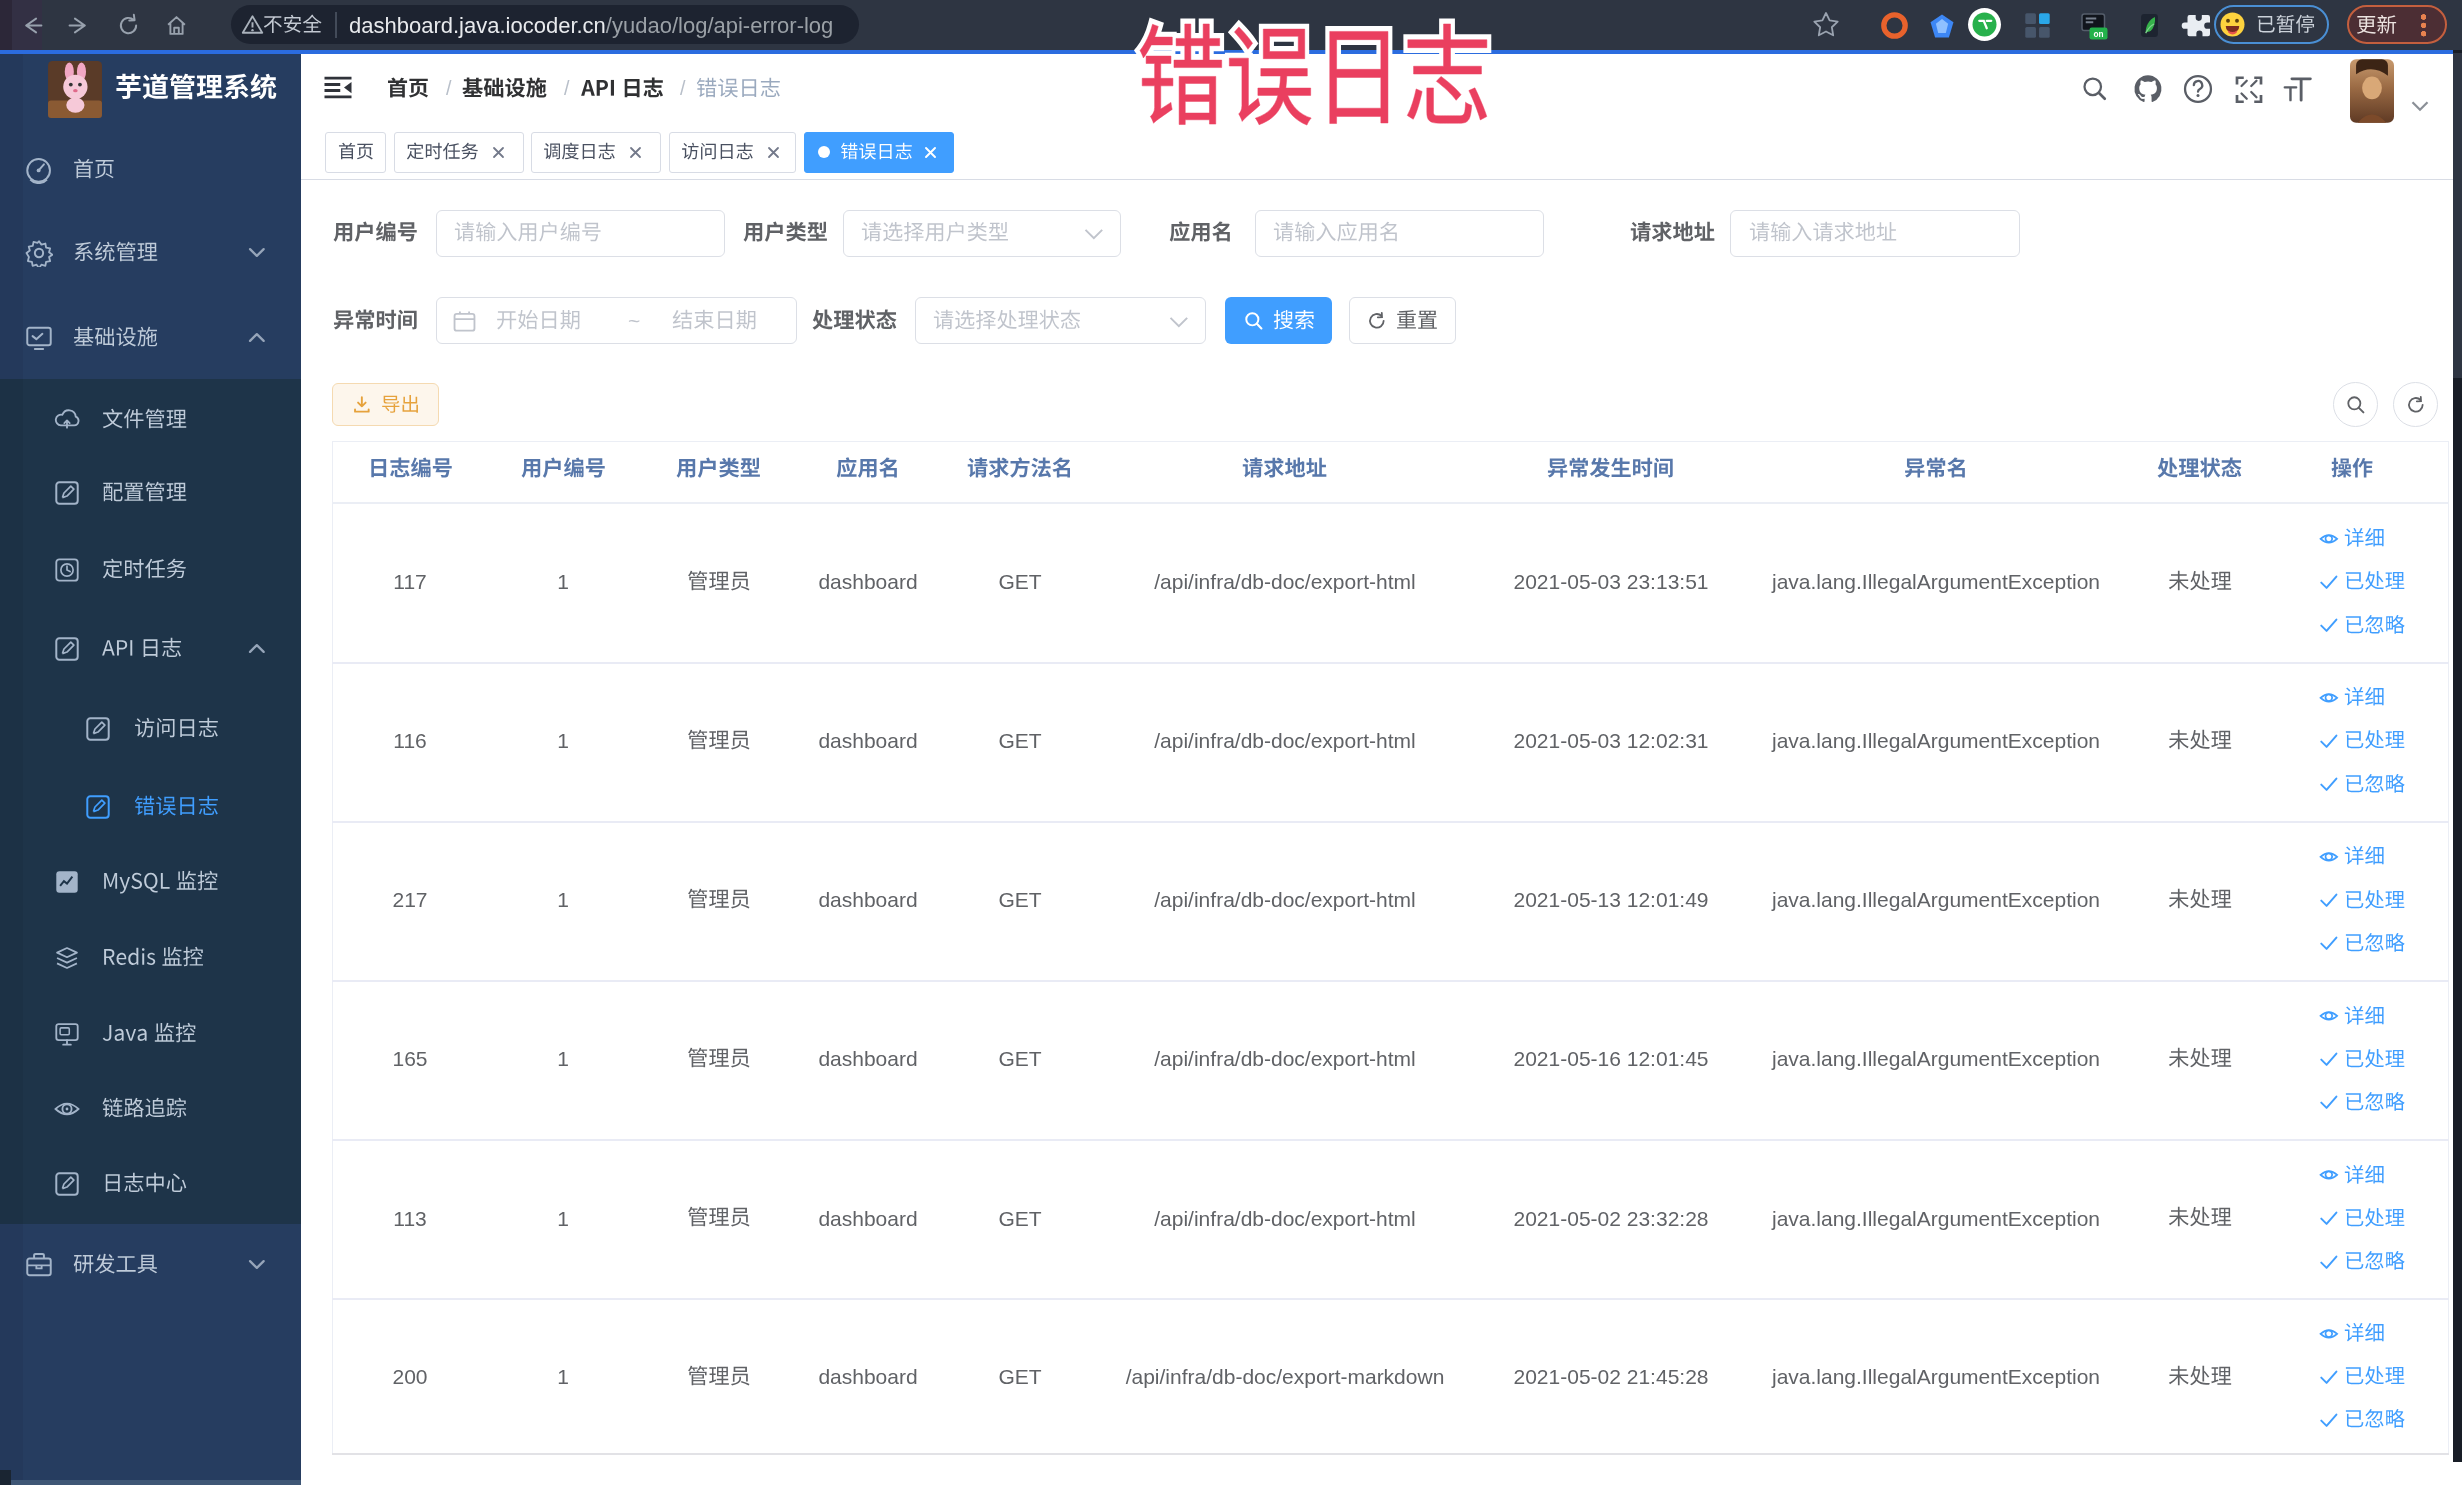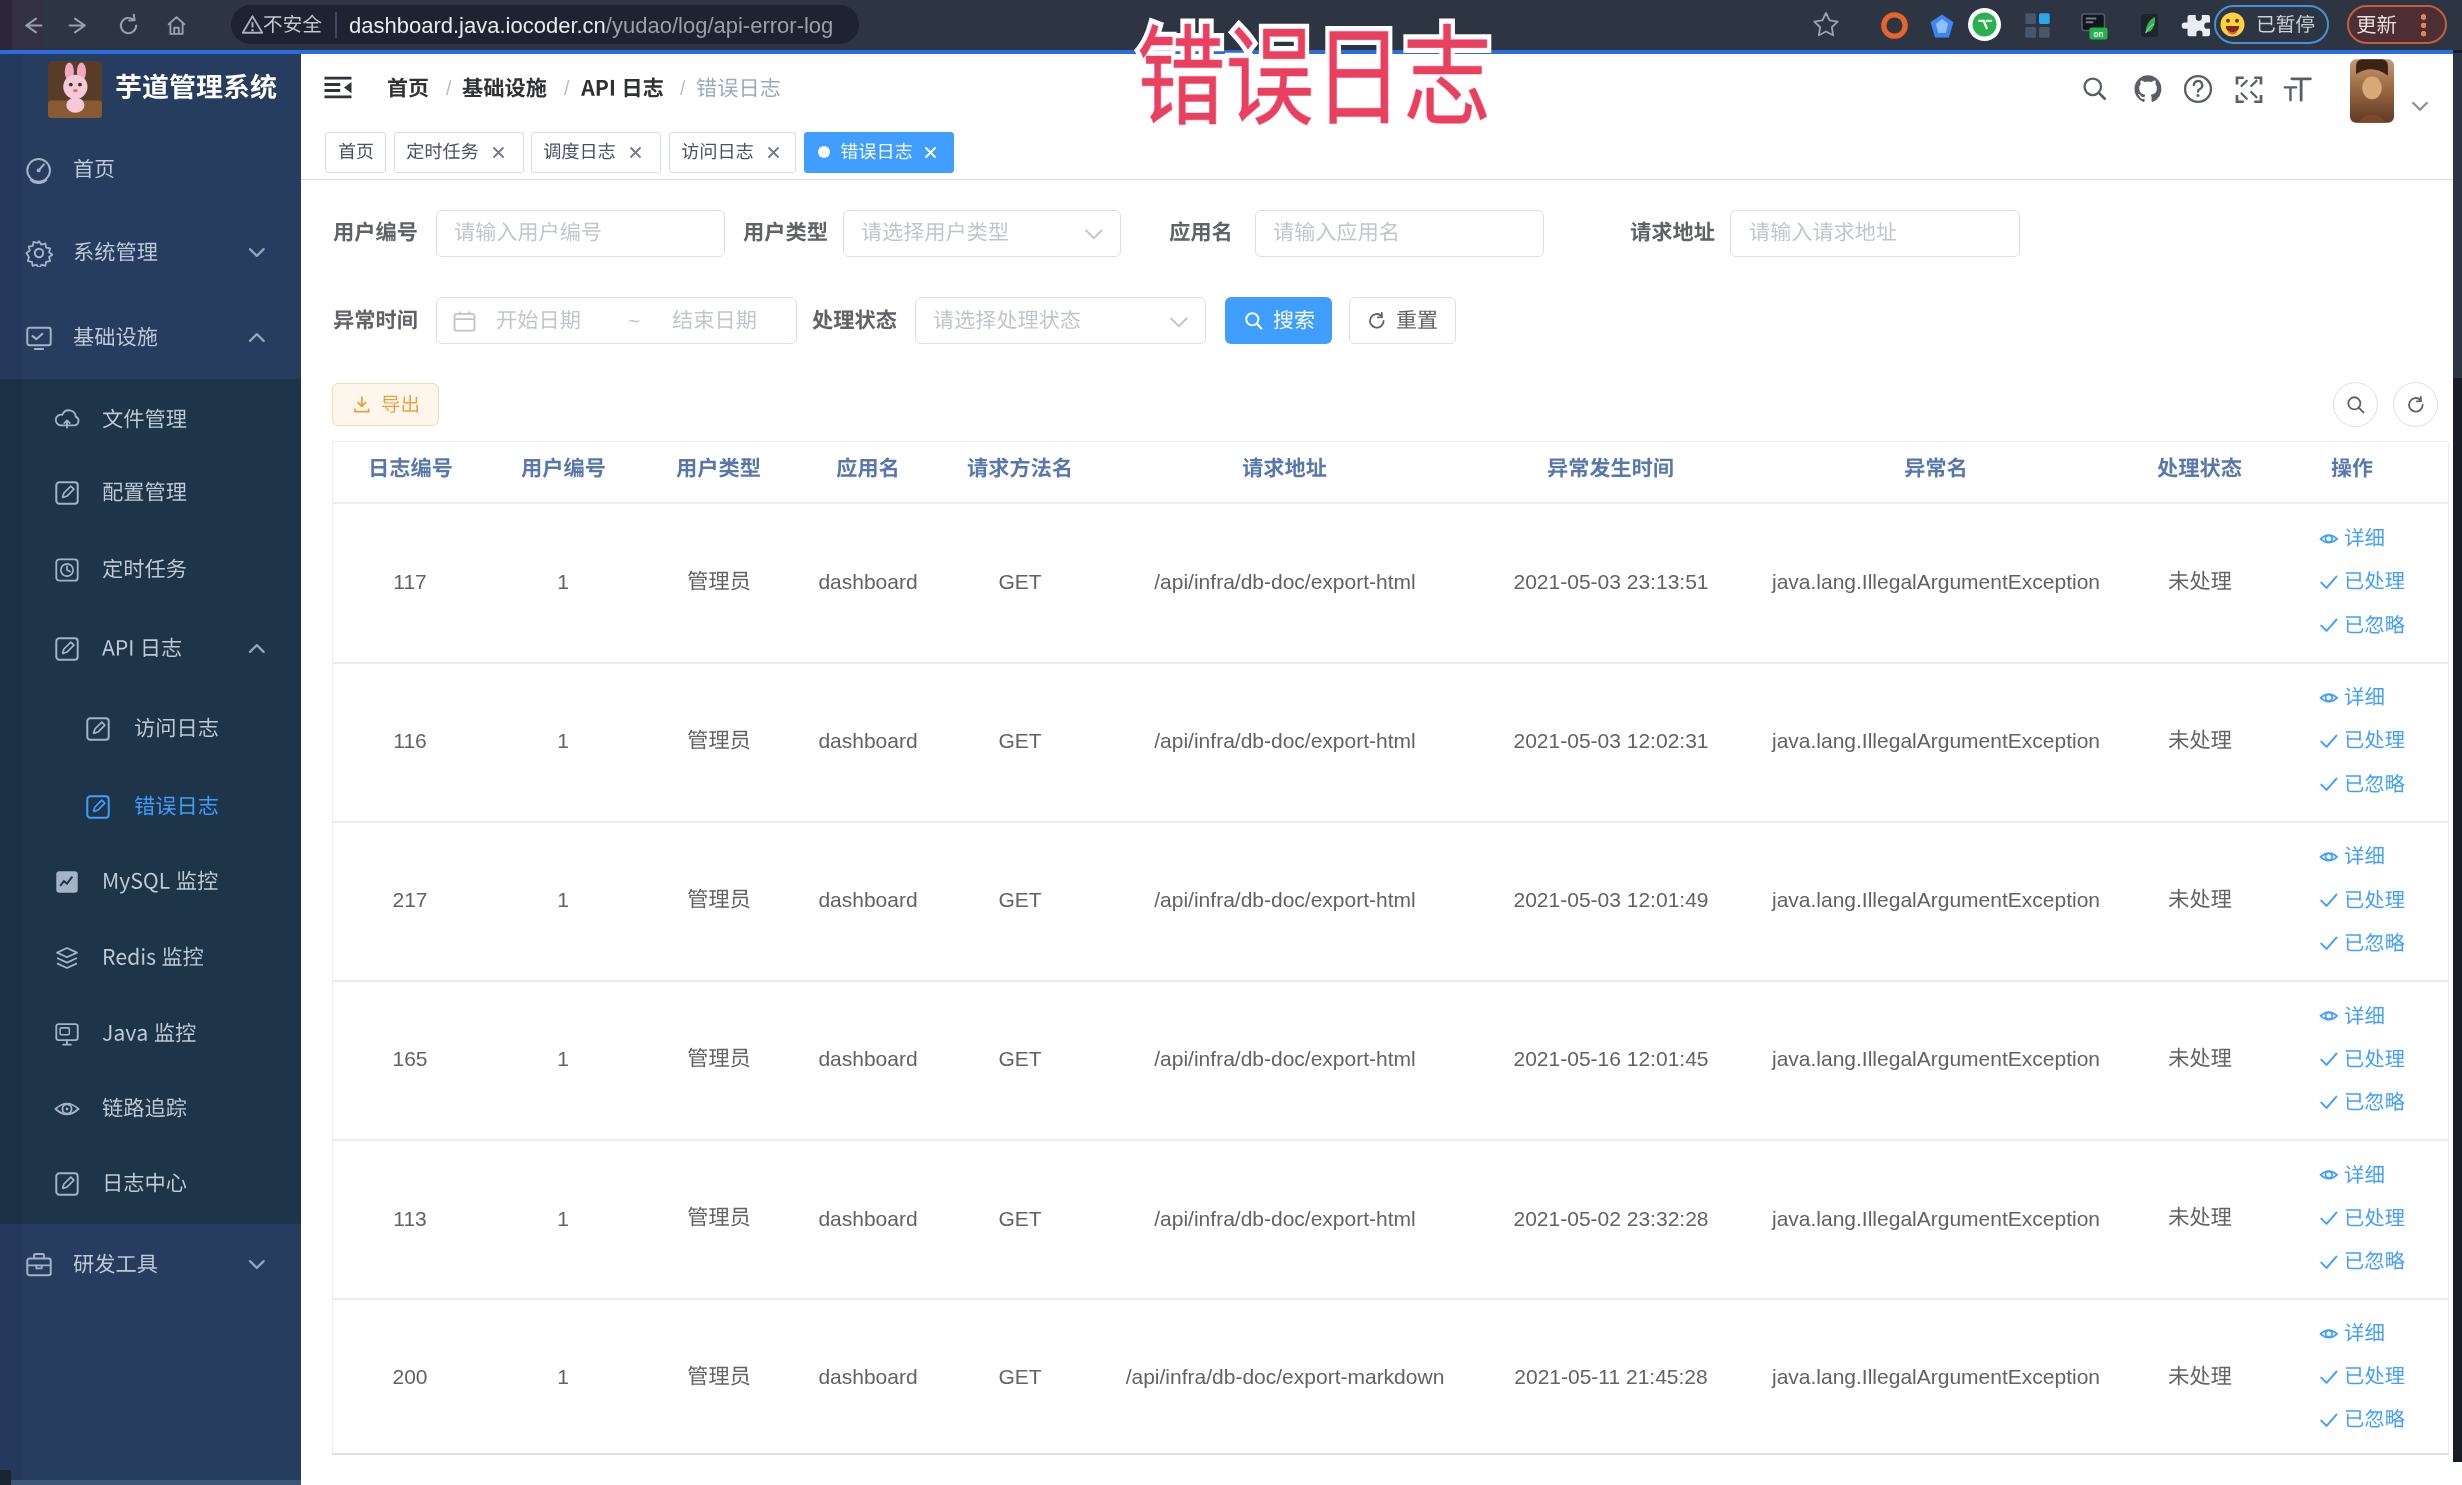--- a/index.html
+++ b/index.html
@@ -826,21 +826,21 @@
 <div style="position:absolute;left:410px;top:887px;transform:translateX(-50%);font-family:'Liberation Sans',sans-serif;font-size:21px;font-weight:400;color:#606266;line-height:25.4px;white-space:pre;letter-spacing:normal">217</div>
 <div style="position:absolute;left:563px;top:887px;transform:translateX(-50%);font-family:'Liberation Sans',sans-serif;font-size:21px;font-weight:400;color:#606266;line-height:25.4px;white-space:pre;letter-spacing:normal">1</div>
 <div style="position:absolute;left:687px;top:888px;line-height:0"><svg width="64" height="23.5" viewBox="0 0 84 31" style="overflow:visible" fill="#606266">
       <use href="#gr7ba1" transform="matrix(0.0280,0,0,-0.0280,0.0,24.6)"></use>
       <use href="#gr7406" transform="matrix(0.0280,0,0,-0.0280,28.0,24.6)"></use>
       <use href="#gr5458" transform="matrix(0.0280,0,0,-0.0280,56.0,24.6)"></use>
     </svg></div>
 <div style="position:absolute;left:868px;top:887px;transform:translateX(-50%);font-family:'Liberation Sans',sans-serif;font-size:21px;font-weight:400;color:#606266;line-height:25.4px;white-space:pre;letter-spacing:normal">dashboard</div>
 <div style="position:absolute;left:1020px;top:887px;transform:translateX(-50%);font-family:'Liberation Sans',sans-serif;font-size:21px;font-weight:400;color:#606266;line-height:25.4px;white-space:pre;letter-spacing:normal">GET</div>
 <div style="position:absolute;left:1285px;top:887px;transform:translateX(-50%);font-family:'Liberation Sans',sans-serif;font-size:21px;font-weight:400;color:#606266;line-height:25.4px;white-space:pre;letter-spacing:normal">/api/infra/db-doc/export-html</div>
-<div style="position:absolute;left:1611px;top:887px;transform:translateX(-50%);font-family:'Liberation Sans',sans-serif;font-size:21px;font-weight:400;color:#606266;line-height:25.4px;white-space:pre;letter-spacing:normal">2021-05-03 12:01:49</div>
+<div style="position:absolute;left:1611px;top:887px;transform:translateX(-50%);font-family:'Liberation Sans',sans-serif;font-size:21px;font-weight:400;color:#606266;line-height:25.4px;white-space:pre;letter-spacing:normal">2021-05-13 12:01:49</div>
 <div style="position:absolute;left:1936px;top:887px;transform:translateX(-50%);font-family:'Liberation Sans',sans-serif;font-size:21px;font-weight:400;color:#606266;line-height:25.4px;white-space:pre;letter-spacing:normal">java.lang.IllegalArgumentException</div>
 <div style="position:absolute;left:2168px;top:888px;line-height:0"><svg width="64" height="23.5" viewBox="0 0 84 31" style="overflow:visible" fill="#606266">
       <use href="#gr672a" transform="matrix(0.0280,0,0,-0.0280,0.0,24.6)"></use>
       <use href="#gr5904" transform="matrix(0.0280,0,0,-0.0280,28.0,24.6)"></use>
       <use href="#gr7406" transform="matrix(0.0280,0,0,-0.0280,56.0,24.6)"></use>
     </svg></div>
 <svg style="position:absolute;left:2319px;top:847px;" width="19.7" height="19.7" viewBox="0 0 26 26" fill="none">
     <path d="M2 13 Q13 3 24 13 Q13 23 2 13 Z" stroke="#409eff" stroke-width="2.2" fill="none"></path>
     <circle cx="13" cy="13" r="4.4" stroke="#409eff" stroke-width="2.2"></circle>
   </svg>
@@ -949,21 +949,21 @@
 <div style="position:absolute;left:410px;top:1364px;transform:translateX(-50%);font-family:'Liberation Sans',sans-serif;font-size:21px;font-weight:400;color:#606266;line-height:25.4px;white-space:pre;letter-spacing:normal">200</div>
 <div style="position:absolute;left:563px;top:1364px;transform:translateX(-50%);font-family:'Liberation Sans',sans-serif;font-size:21px;font-weight:400;color:#606266;line-height:25.4px;white-space:pre;letter-spacing:normal">1</div>
 <div style="position:absolute;left:687px;top:1365px;line-height:0"><svg width="64" height="23.5" viewBox="0 0 84 31" style="overflow:visible" fill="#606266">
       <use href="#gr7ba1" transform="matrix(0.0280,0,0,-0.0280,0.0,24.6)"></use>
       <use href="#gr7406" transform="matrix(0.0280,0,0,-0.0280,28.0,24.6)"></use>
       <use href="#gr5458" transform="matrix(0.0280,0,0,-0.0280,56.0,24.6)"></use>
     </svg></div>
 <div style="position:absolute;left:868px;top:1364px;transform:translateX(-50%);font-family:'Liberation Sans',sans-serif;font-size:21px;font-weight:400;color:#606266;line-height:25.4px;white-space:pre;letter-spacing:normal">dashboard</div>
 <div style="position:absolute;left:1020px;top:1364px;transform:translateX(-50%);font-family:'Liberation Sans',sans-serif;font-size:21px;font-weight:400;color:#606266;line-height:25.4px;white-space:pre;letter-spacing:normal">GET</div>
 <div style="position:absolute;left:1285px;top:1364px;transform:translateX(-50%);font-family:'Liberation Sans',sans-serif;font-size:21px;font-weight:400;color:#606266;line-height:25.4px;white-space:pre;letter-spacing:normal">/api/infra/db-doc/export-markdown</div>
-<div style="position:absolute;left:1611px;top:1364px;transform:translateX(-50%);font-family:'Liberation Sans',sans-serif;font-size:21px;font-weight:400;color:#606266;line-height:25.4px;white-space:pre;letter-spacing:normal">2021-05-11 21:45:28</div>
+<div style="position:absolute;left:1611px;top:1364px;transform:translateX(-50%);font-family:'Liberation Sans',sans-serif;font-size:21px;font-weight:400;color:#606266;line-height:25.4px;white-space:pre;letter-spacing:normal">2021-05-02 21:45:28</div>
 <div style="position:absolute;left:1936px;top:1364px;transform:translateX(-50%);font-family:'Liberation Sans',sans-serif;font-size:21px;font-weight:400;color:#606266;line-height:25.4px;white-space:pre;letter-spacing:normal">java.lang.IllegalArgumentException</div>
 <div style="position:absolute;left:2168px;top:1365px;line-height:0"><svg width="64" height="23.5" viewBox="0 0 84 31" style="overflow:visible" fill="#606266">
       <use href="#gr672a" transform="matrix(0.0280,0,0,-0.0280,0.0,24.6)"></use>
       <use href="#gr5904" transform="matrix(0.0280,0,0,-0.0280,28.0,24.6)"></use>
       <use href="#gr7406" transform="matrix(0.0280,0,0,-0.0280,56.0,24.6)"></use>
     </svg></div>
 <svg style="position:absolute;left:2319px;top:1324px;" width="19.7" height="19.7" viewBox="0 0 26 26" fill="none">
     <path d="M2 13 Q13 3 24 13 Q13 23 2 13 Z" stroke="#409eff" stroke-width="2.2" fill="none"></path>
     <circle cx="13" cy="13" r="4.4" stroke="#409eff" stroke-width="2.2"></circle>
   </svg>

